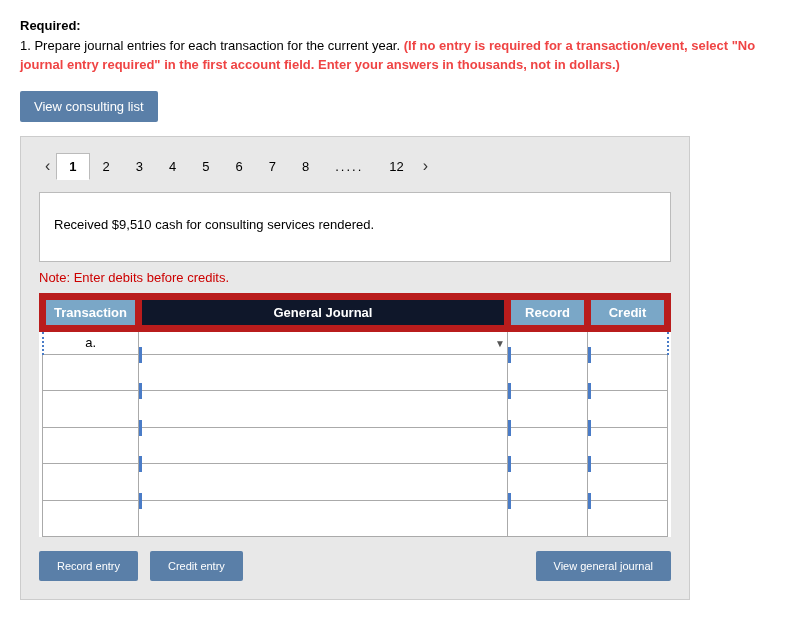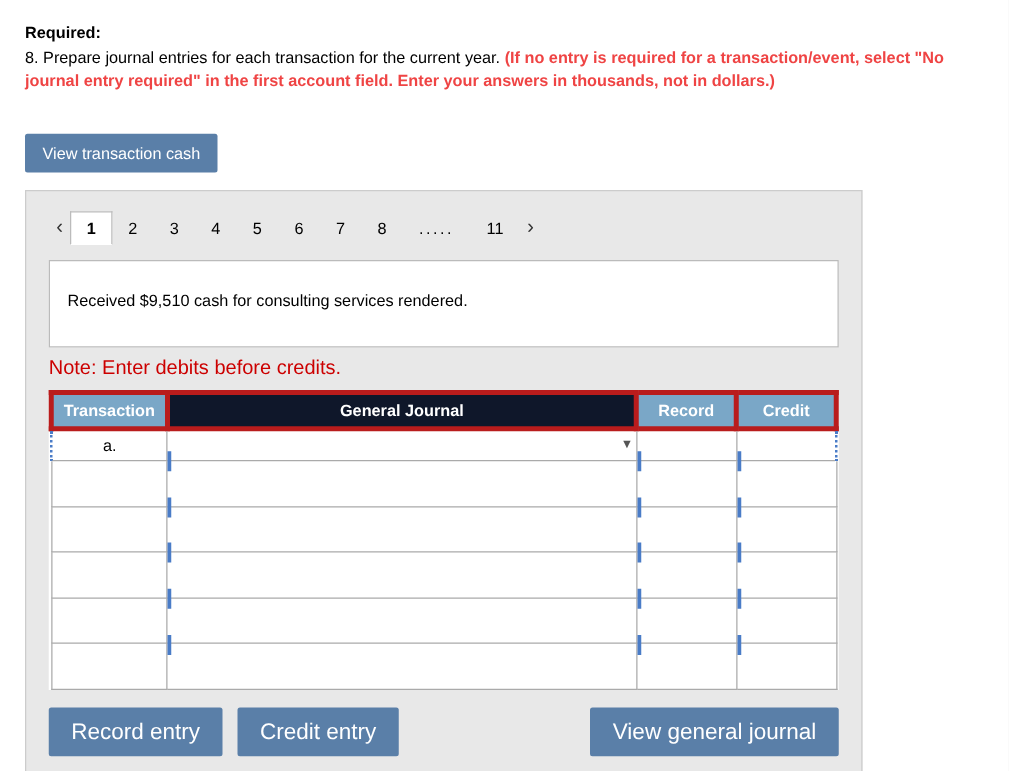--- a/index.html
+++ b/index.html
@@ -6,21 +6,21 @@
     body {
       font-family: Arial, sans-serif;
       font-size: 13px;
       background: #fff;
       color: #000;
       width: 807px;
       min-height: 617px;
       padding: 16px 20px;
     }
     .required-section {
-      margin-bottom: 32px;
+      margin-bottom: 16px;
       line-height: 1.5;
     }
     .required-section .bold { font-weight: bold; }
     .required-section .red-bold { font-weight: bold; color: #ef4444; }
     .view-transaction-btn {
       background: #5a7fa8;
       color: #fff;
       border: none;
       padding: 8px 14px;
       font-size: 13px;
@@ -73,36 +73,36 @@
     .description-box {
       background: #fff;
       border: 1px solid #bbb;
       padding: 24px 14px;
       margin-bottom: 8px;
       font-size: 13px;
       min-height: 70px;
     }
     .note-text {
       color: #cc0000;
-      font-size: 16px;
+      font-size: 13px;
       margin-bottom: 8px;
     }
     .journal-table {
       width: 100%;
       border-collapse: collapse;
       background: #fff;
     }
     .journal-table thead tr th {
       background: #7aa7c7;
       color: #fff;
       text-align: center;
       padding: 5px 8px;
       font-size: 13px;
       font-weight: bold;
-      border: 4px solid #b91c1c;
+      border: 7px solid #b91c1c;
     }
     .journal-table thead tr th.transaction-col {
       width: 90px;
       background: #7aa7c7;
     }
     .journal-table thead tr th.general-col {
       background: #0f172a;
     }
     .journal-table thead tr th.debit-col,
     .journal-table thead tr th.credit-col {
@@ -155,21 +155,21 @@
       display: flex;
       gap: 12px;
       margin-top: 14px;
       align-items: center;
     }
     .btn-action {
       background: #5a7fa8;
       color: #fff;
       border: none;
       padding: 9px 18px;
-      font-size: 18px;
+      font-size: 11px;
       cursor: pointer;
       border-radius: 2px;
       font-weight: normal;
     }
     .btn-action.right {
       margin-left: auto;
     }
     
     .line-indicator {
       display: inline-block;
@@ -180,39 +180,39 @@
       margin-right: 2px;
     }
   </style>
 </head>
 <body>
 
 
 
 <div class="required-section">
   <span class="bold">Required:</span><br>
-  <span>8. Prepare journal entries for each transaction for the current year. </span><span class="red-bold">(If no entry is required for a transaction/event, select "No journal entry required" in the first account field. Enter your answers in thousands, not in dollars.)</span>
+  <span>1. Prepare journal entries for each transaction for the current year. </span><span class="red-bold">(If no entry is required for a transaction/event, select "No journal entry required" in the first account field. Enter your answers in thousands, not in dollars.)</span>
 </div>
 
-<button class="view-transaction-btn">View transaction cash</button>
+<button class="view-transaction-btn">View consulting list</button>
 
 <div class="worksheet-container">
 
   <div class="tabs-row">
     <button class="tab-arrow">‹</button>
     <div class="tab-item active">1</div>
     <div class="tab-item">2</div>
     <div class="tab-item">3</div>
     <div class="tab-item">4</div>
     <div class="tab-item">5</div>
     <div class="tab-item">6</div>
     <div class="tab-item">7</div>
     <div class="tab-item">8</div>
     <div class="tab-item dots">.....</div>
-    <div class="tab-item">11</div>
+    <div class="tab-item">12</div>
     <button class="tab-arrow">›</button>
   </div>
 
   <div class="description-box">
     <span>Received $9,510 cash for consulting services rendered.</span>
   </div>
 
   <div class="note-text">Note: Enter debits before credits.</div>
 
   <table class="journal-table">

